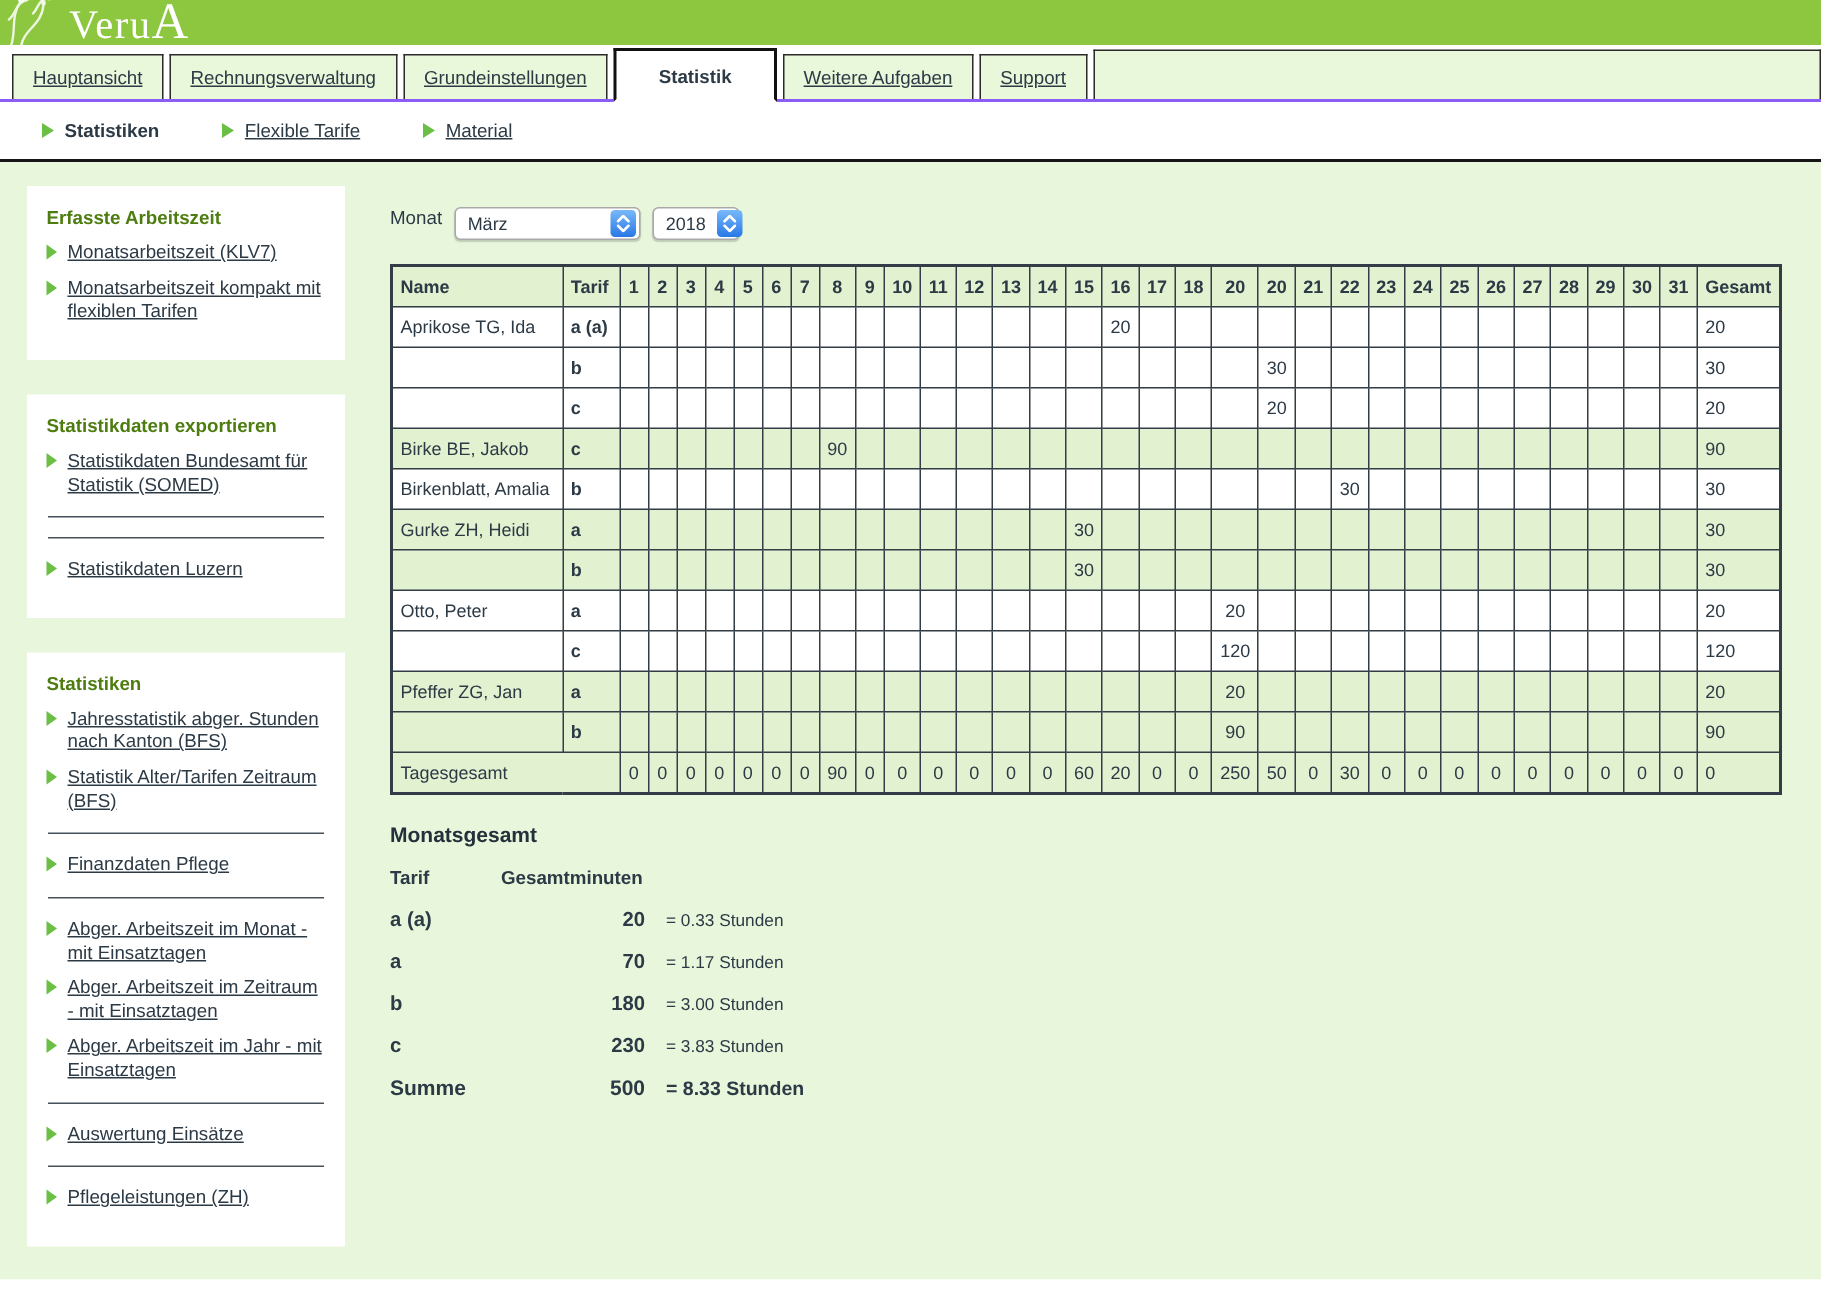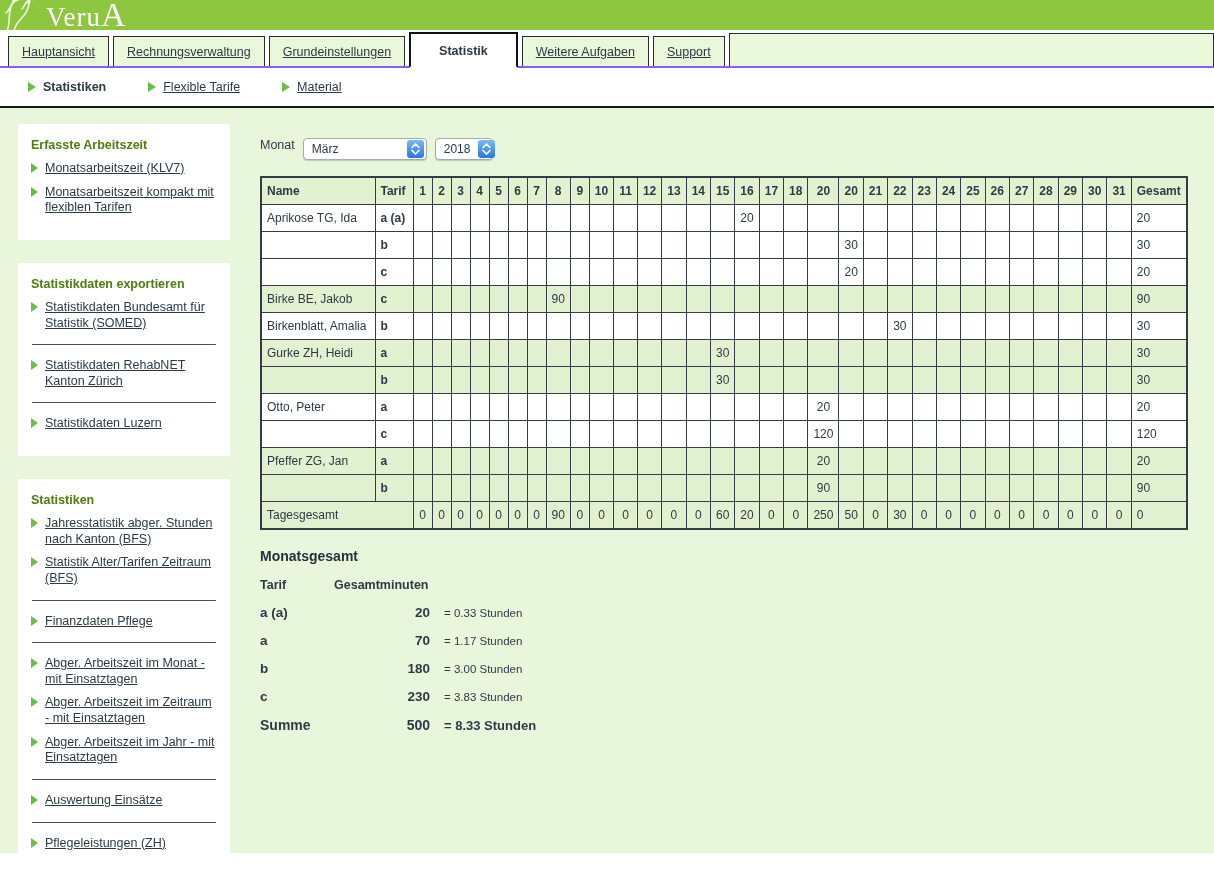--- a/index.html
+++ b/index.html
@@ -188,24 +188,20 @@
           <span>Monatsarbeitszeit kompakt mit flexiblen Tarifen</span>
         </div>
       </div>
       <div class="side-box">
         <h3>Statistikdaten exportieren</h3>
         <div class="side-link">
           <span class="arrow"></span>
           <span>Statistikdaten Bundesamt für Statistik (SOMED)</span>
         </div>
         <hr class="side-divider">
-        <div class="side-link">
-          <span class="arrow"></span>
-          <span>Statistikdaten RehabNET Kanton Zürich</span>
-        </div>
         <hr class="side-divider">
         <div class="side-link">
           <span class="arrow"></span>
           <span>Statistikdaten Luzern</span>
         </div>
       </div>
       <div class="side-box">
         <h3>Statistiken</h3>
         <div class="side-link">
           <span class="arrow"></span>

